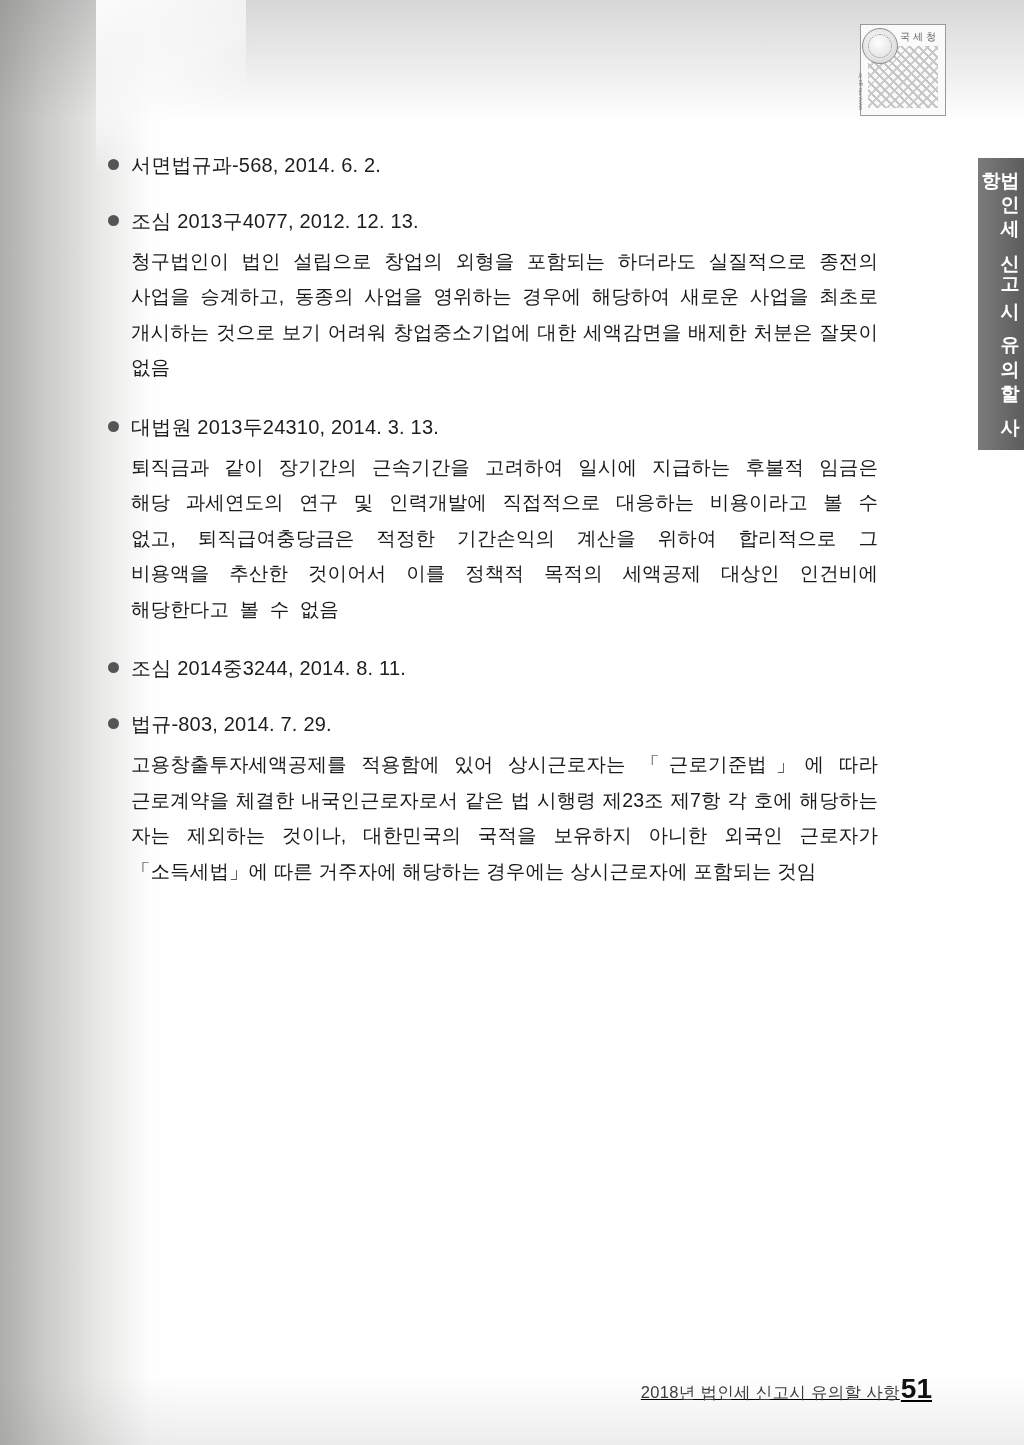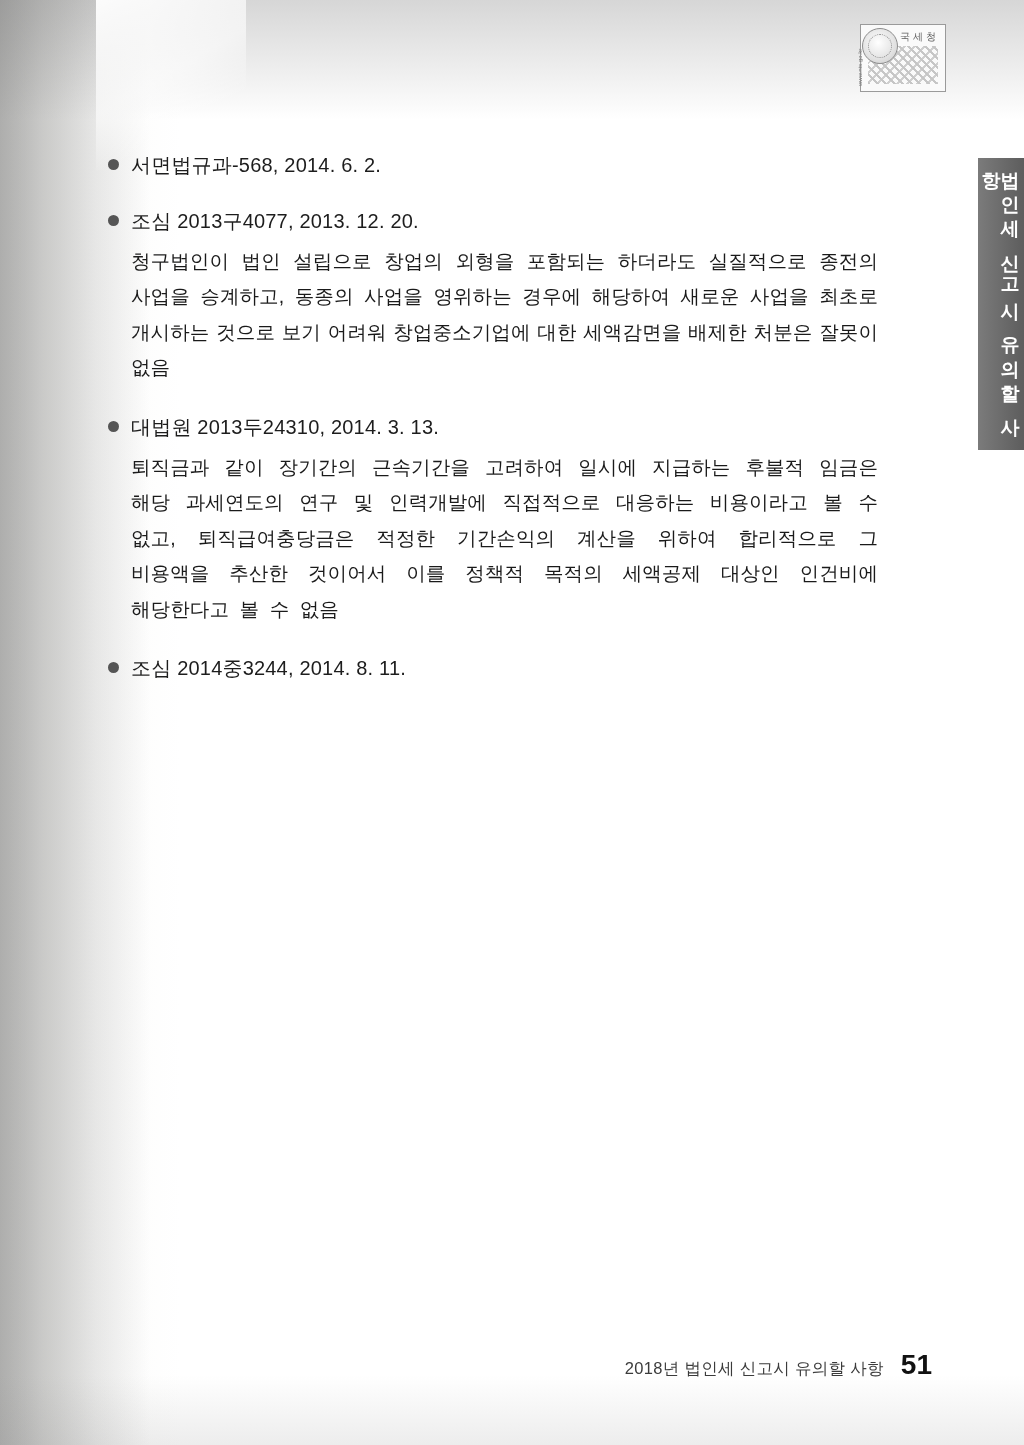--- a/index.html
+++ b/index.html
@@ -53,21 +53,21 @@
     background: linear-gradient(150deg, rgba(255,255,255,0.95) 0%, rgba(255,255,255,0.6) 45%, rgba(255,255,255,0) 70%);
     pointer-events: none;
   }
 
   
   .emblem {
     position: absolute;
     top: 24px;
     right: 78px;
     width: 86px;
-    height: 68px;
+    height: 92px;
   }
   .emblem-box {
     position: absolute;
     inset: 0;
     border: 1px solid #9a9a9a;
     background: #fafafa;
   }
   .emblem-pattern {
     position: absolute;
     left: 8px;
@@ -178,24 +178,25 @@
     letter-spacing: 0.1px;
   }
   .entry-body.spaced {
     word-spacing: 5px;
   }
 
   
   .footer {
     position: absolute;
     right: 92px;
-    bottom: 64px;
+    bottom: 40px;
     display: flex;
     align-items: baseline;
-    gap: 17px;
+    gap: 1px;
+    text-decoration: underline;
   }
   .footer-text {
     font-size: 16.5px;
     color: #3b3b3b;
     letter-spacing: 0.3px;
   }
   .footer-page {
     font-size: 28px;
     color: #111111;
     font-weight: bold;
@@ -231,40 +232,47 @@
       <div class="entry-head">
         <div class="bullet"></div>
         <div class="entry-title">서면법규과-568, 2014. 6. 2.</div>
       </div>
     </div>
 
 
     <div class="entry">
       <div class="entry-head">
         <div class="bullet"></div>
-        <div class="entry-title">조심 2013구4077, 2013. 12. 20.</div>
+        <div class="entry-title">조심 2013구4077, 2012. 12. 13.</div>
       </div>
       <div class="entry-body">청구법인이 법인 설립으로 창업의 외형을 포함되는 하더라도 실질적으로 종전의 사업을 승계하고, 동종의 사업을 영위하는 경우에 해당하여 새로운 사업을 최초로 개시하는 것으로 보기 어려워 창업중소기업에 대한 세액감면을 배제한 처분은 잘못이 없음</div>
     </div>
 
     <div class="entry">
       <div class="entry-head">
         <div class="bullet"></div>
         <div class="entry-title">대법원 2013두24310, 2014. 3. 13.</div>
       </div>
       <div class="entry-body spaced">퇴직금과 같이 장기간의 근속기간을 고려하여 일시에 지급하는 후불적 임금은 해당 과세연도의 연구 및 인력개발에 직접적으로 대응하는 비용이라고 볼 수 없고, 퇴직급여충당금은 적정한 기간손익의 계산을 위하여 합리적으로 그 비용액을 추산한 것이어서 이를 정책적 목적의 세액공제 대상인 인건비에 해당한다고 볼 수 없음</div>
     </div>
 
     <div class="entry">
       <div class="entry-head">
         <div class="bullet"></div>
         <div class="entry-title">조심 2014중3244, 2014. 8. 11.</div>
       </div>
     </div>
 
+    <div class="entry">
+      <div class="entry-head">
+        <div class="bullet"></div>
+        <div class="entry-title">법규-803, 2014. 7. 29.</div>
+      </div>
+      <div class="entry-body">고용창출투자세액공제를 적용함에 있어 상시근로자는 「근로기준법」에 따라 근로계약을 체결한 내국인근로자로서 같은 법 시행령 제23조 제7항 각 호에 해당하는 자는 제외하는 것이나, 대한민국의 국적을 보유하지 아니한 외국인 근로자가 「소득세법」에 따른 거주자에 해당하는 경우에는 상시근로자에 포함되는 것임</div>
+    </div>
 
   </div>
 
   <div class="footer">
     <div class="footer-text">2018년 법인세 신고시 유의할 사항</div>
     <div class="footer-page">51</div>
   </div>
 
 </div>
 

